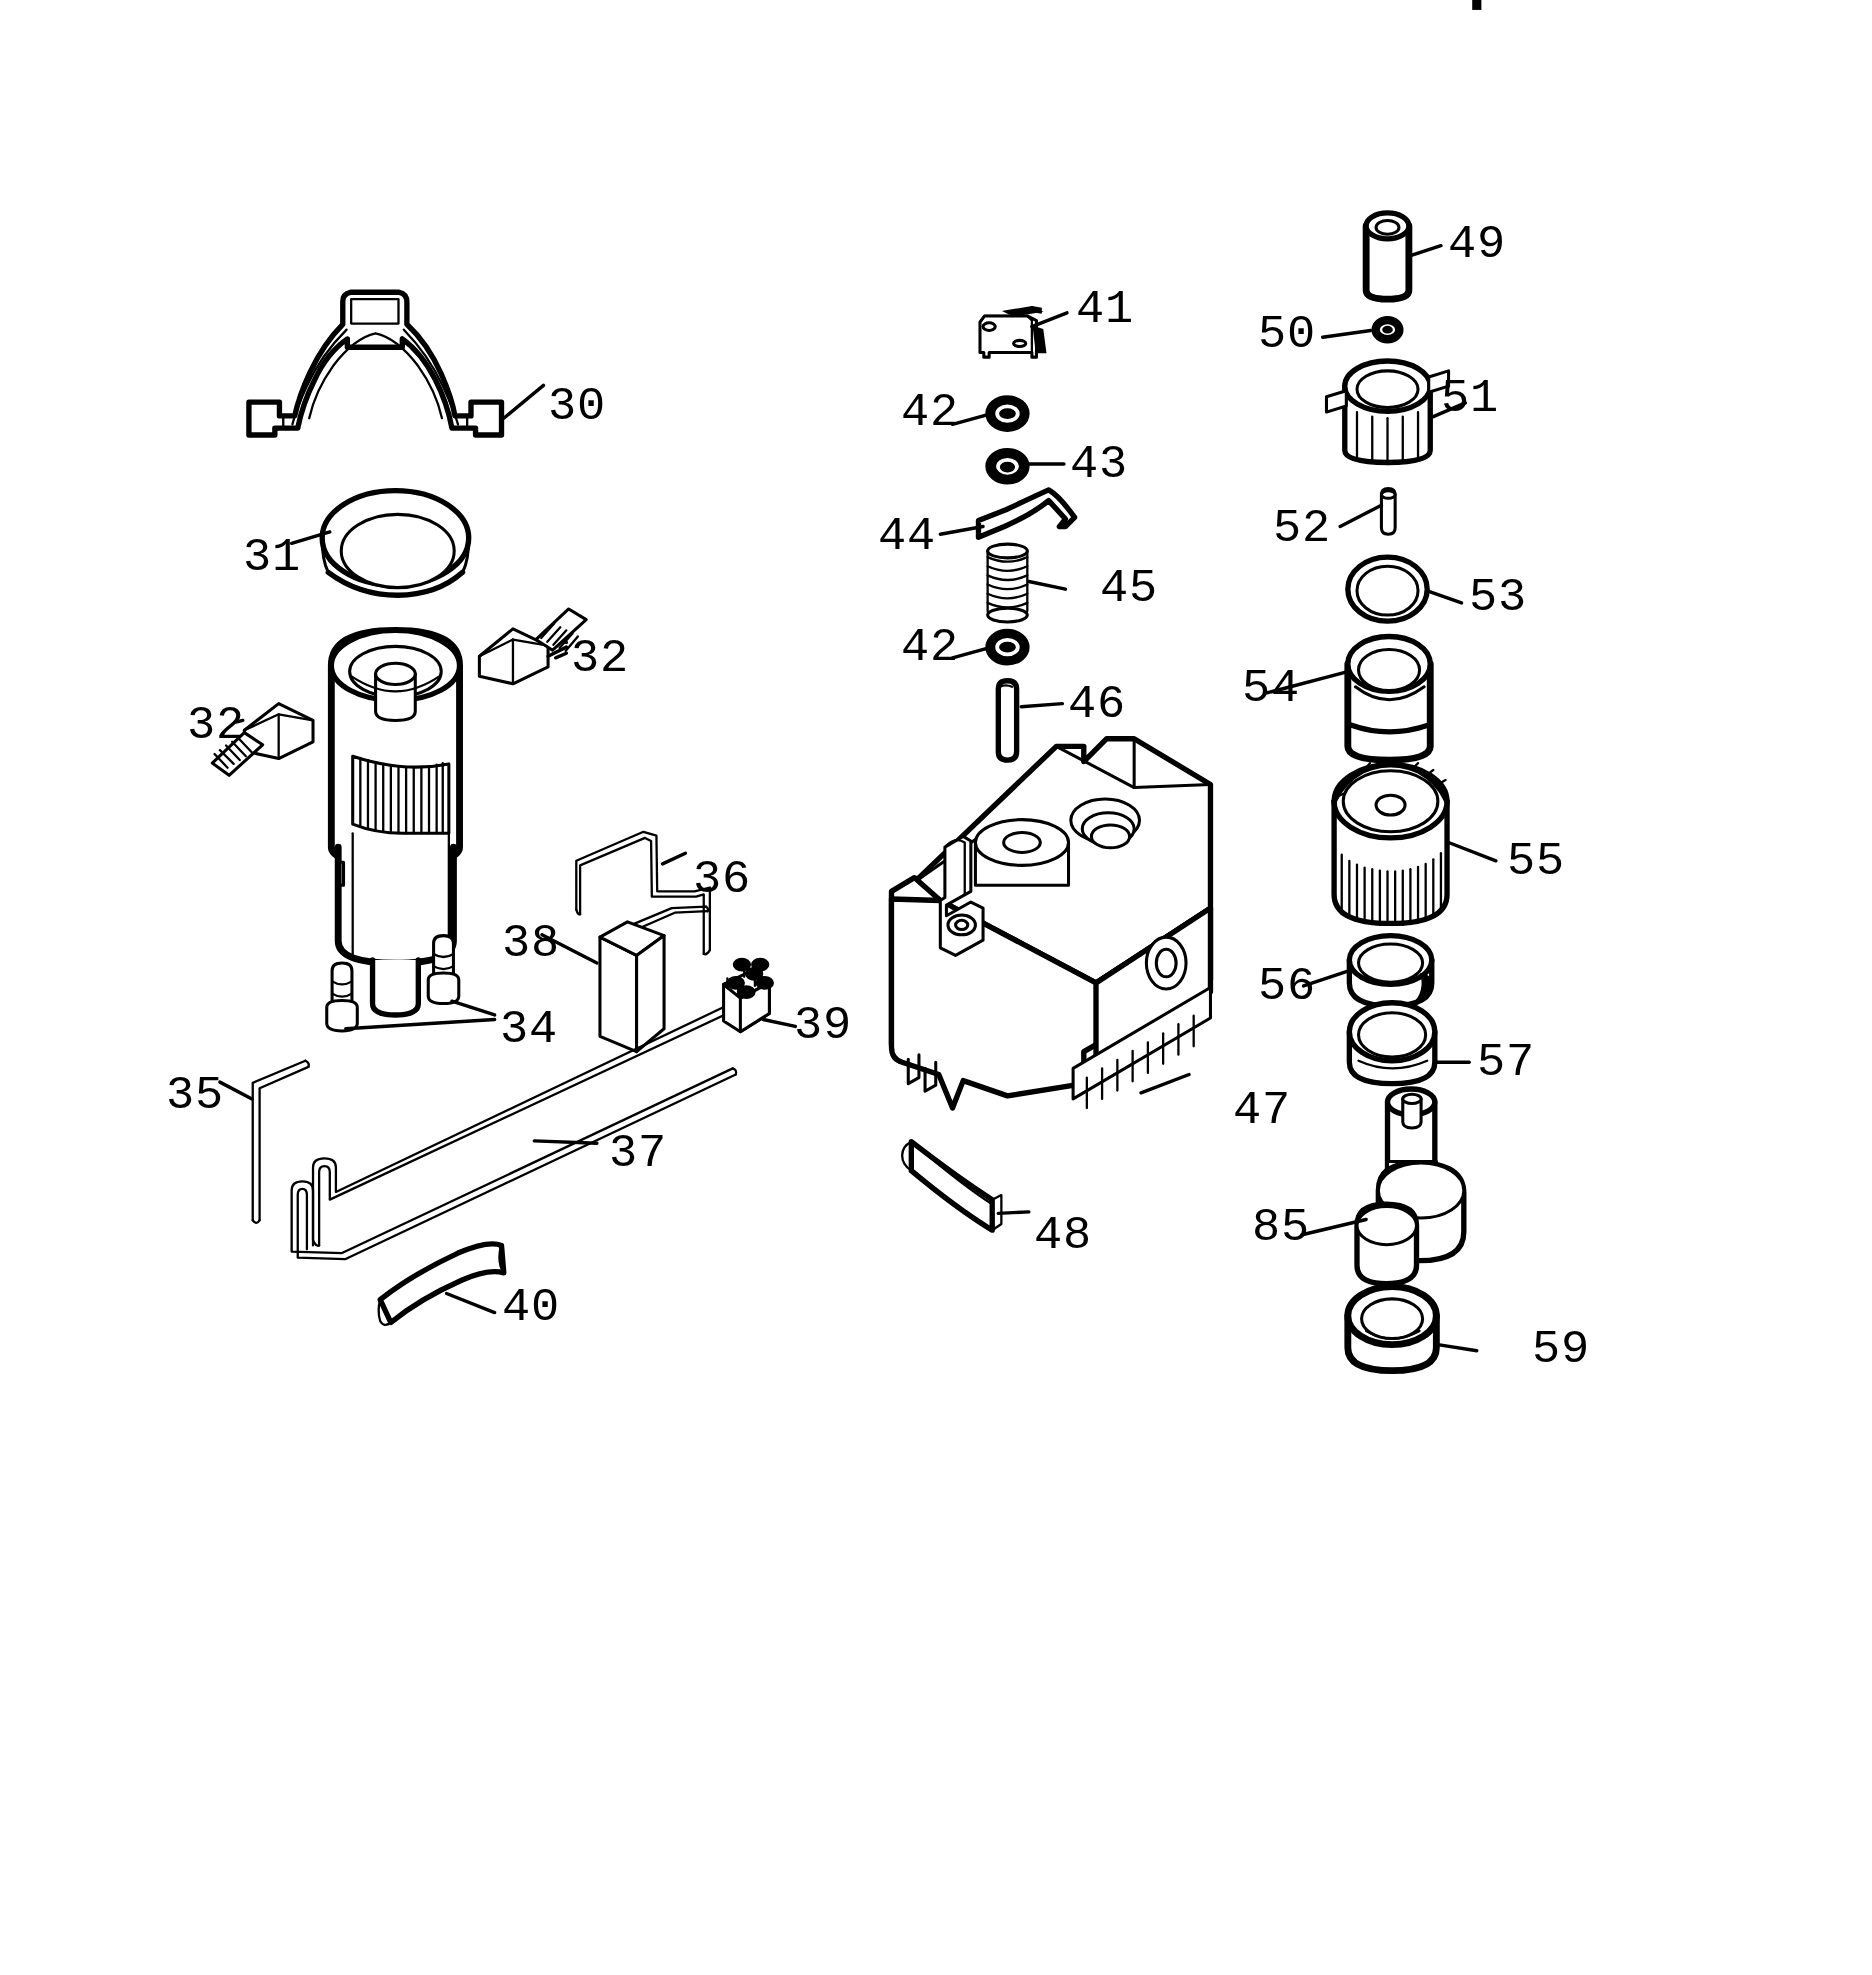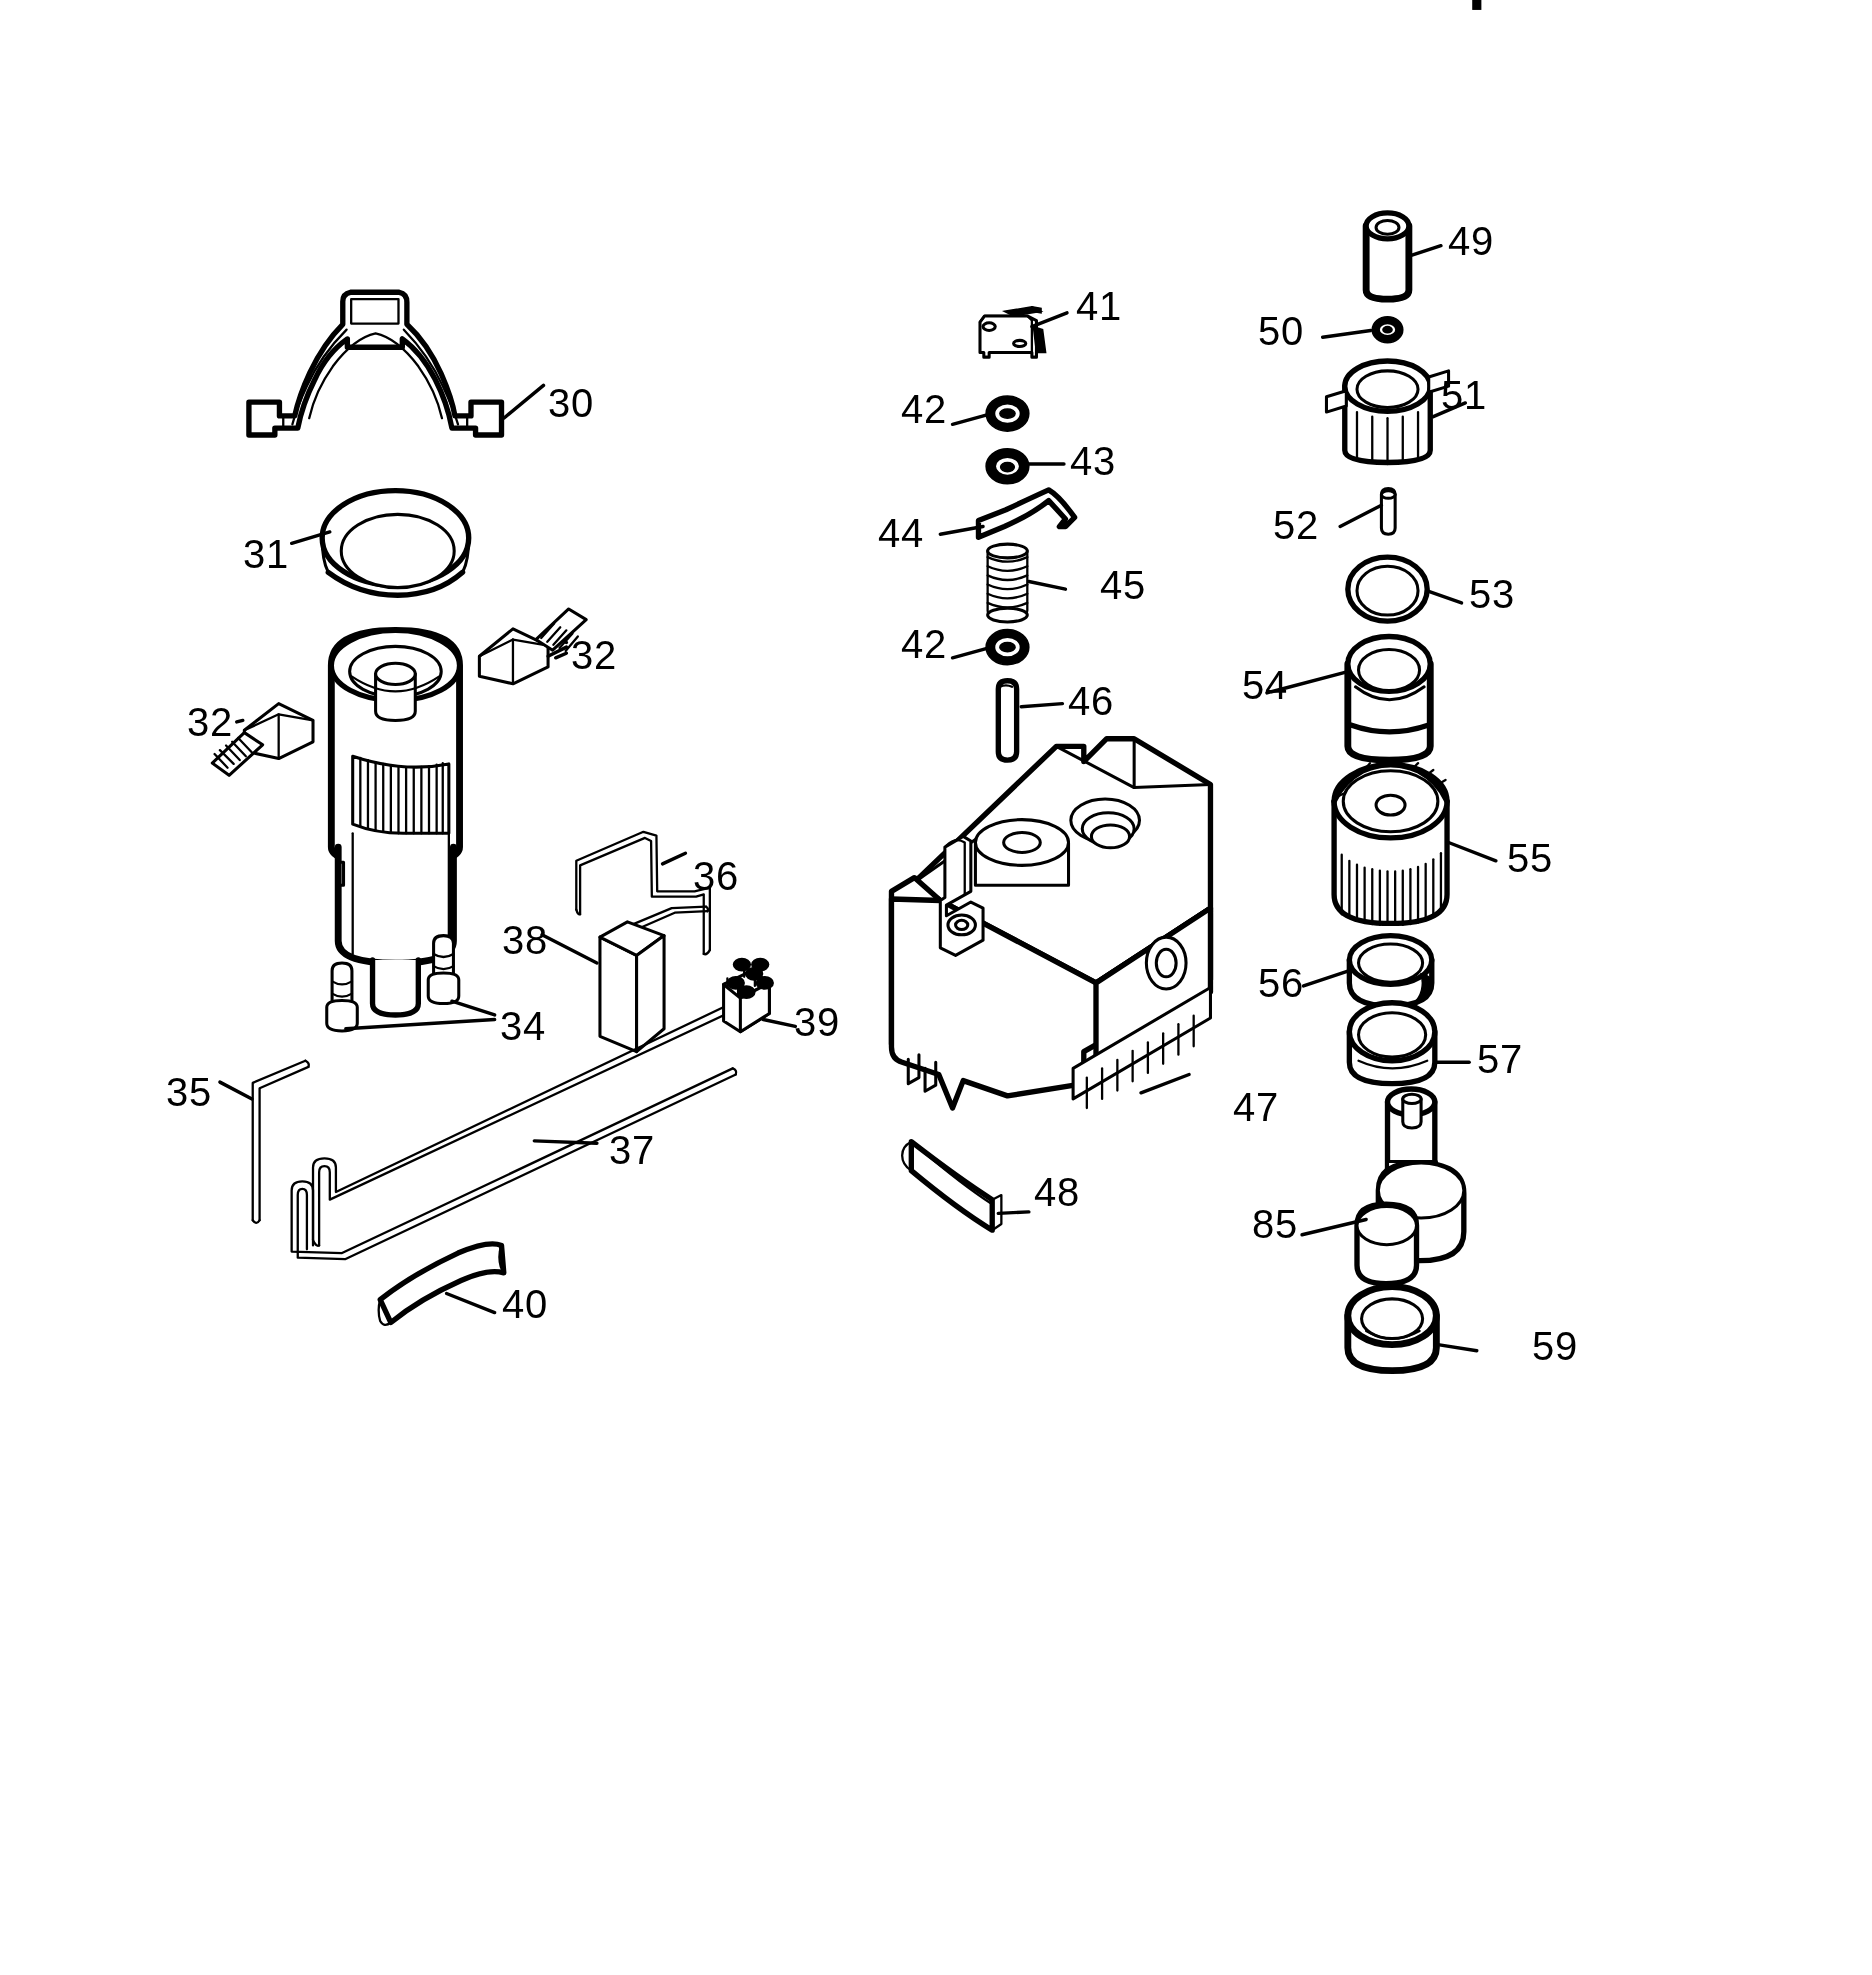--- a/index.html
+++ b/index.html
@@ -28,22 +28,22 @@
   .ln { fill: none; stroke: #000000; stroke-width: 4; stroke-linecap: round; stroke-linejoin: round; }
   .ln-thin { fill: none; stroke: #000000; stroke-width: 3; stroke-linecap: round; stroke-linejoin: round; }
   .ln-thick { fill: none; stroke: #000000; stroke-width: 7; stroke-linecap: round; stroke-linejoin: round; }
   .fillw { fill: #ffffff; stroke: #000000; stroke-width: 4; stroke-linejoin: round; stroke-linecap: round; }
   .fillw-t { fill: #ffffff; stroke: #000000; stroke-width: 7; stroke-linejoin: round; stroke-linecap: round; }
   .fillw-vt { fill: #ffffff; stroke: #000000; stroke-width: 9; stroke-linejoin: round; stroke-linecap: round; }
   .fillk { fill: #000000; stroke: #000000; stroke-width: 2; }
   .leader { fill: none; stroke: #000000; stroke-width: 4.5; stroke-linecap: round; }
   .callout {
     position: absolute;
-    font-family: Liberation Sans, sans-serif;
-    font-size: 40px;
+    font-family: Liberation Mono, monospace;
+    font-size: 47px;
     font-weight: 400;
     color: #000000;
     letter-spacing: 0.8px;
     white-space: nowrap;
     line-height: 1;
     user-select: none;
   }
 </style>
 </head>
 <body>
@@ -500,21 +500,21 @@
 <div class="callout" style="left:794px; top:1002px;">39</div>
 <div class="callout" style="left:502px; top:1284px;">40</div>
 <div class="callout" style="left:1076px; top:286px;">41</div>
 <div class="callout" style="left:901px; top:389px;">42</div>
 <div class="callout" style="left:1070px; top:441px;">43</div>
 <div class="callout" style="left:878px; top:513px;">44</div>
 <div class="callout" style="left:1100px; top:565px;">45</div>
 <div class="callout" style="left:901px; top:624px;">42</div>
 <div class="callout" style="left:1068px; top:681px;">46</div>
 <div class="callout" style="left:1233px; top:1055px;margin-top:32px;">47</div>
-<div class="callout" style="left:1034px; top:1172px;text-align:right;">48</div>
+<div class="callout" style="left:1034px; top:1212px;text-align:right;">48</div>
 <div class="callout" style="left:1448px; top:221px;">49</div>
 <div class="callout" style="left:1258px; top:311px;">50</div>
 <div class="callout" style="left:1441px; top:375px;">51</div>
 <div class="callout" style="left:1273px; top:505px;">52</div>
 <div class="callout" style="left:1469px; top:574px;">53</div>
 <div class="callout" style="left:1242px; top:665px;text-align:right;">54</div>
 <div class="callout" style="left:1507px; top:838px;">55</div>
 <div class="callout" style="left:1258px; top:963px;">56</div>
 <div class="callout" style="left:1477px; top:1039px;">57</div>
 <div class="callout" style="left:1252px; top:1204px;">85</div>

